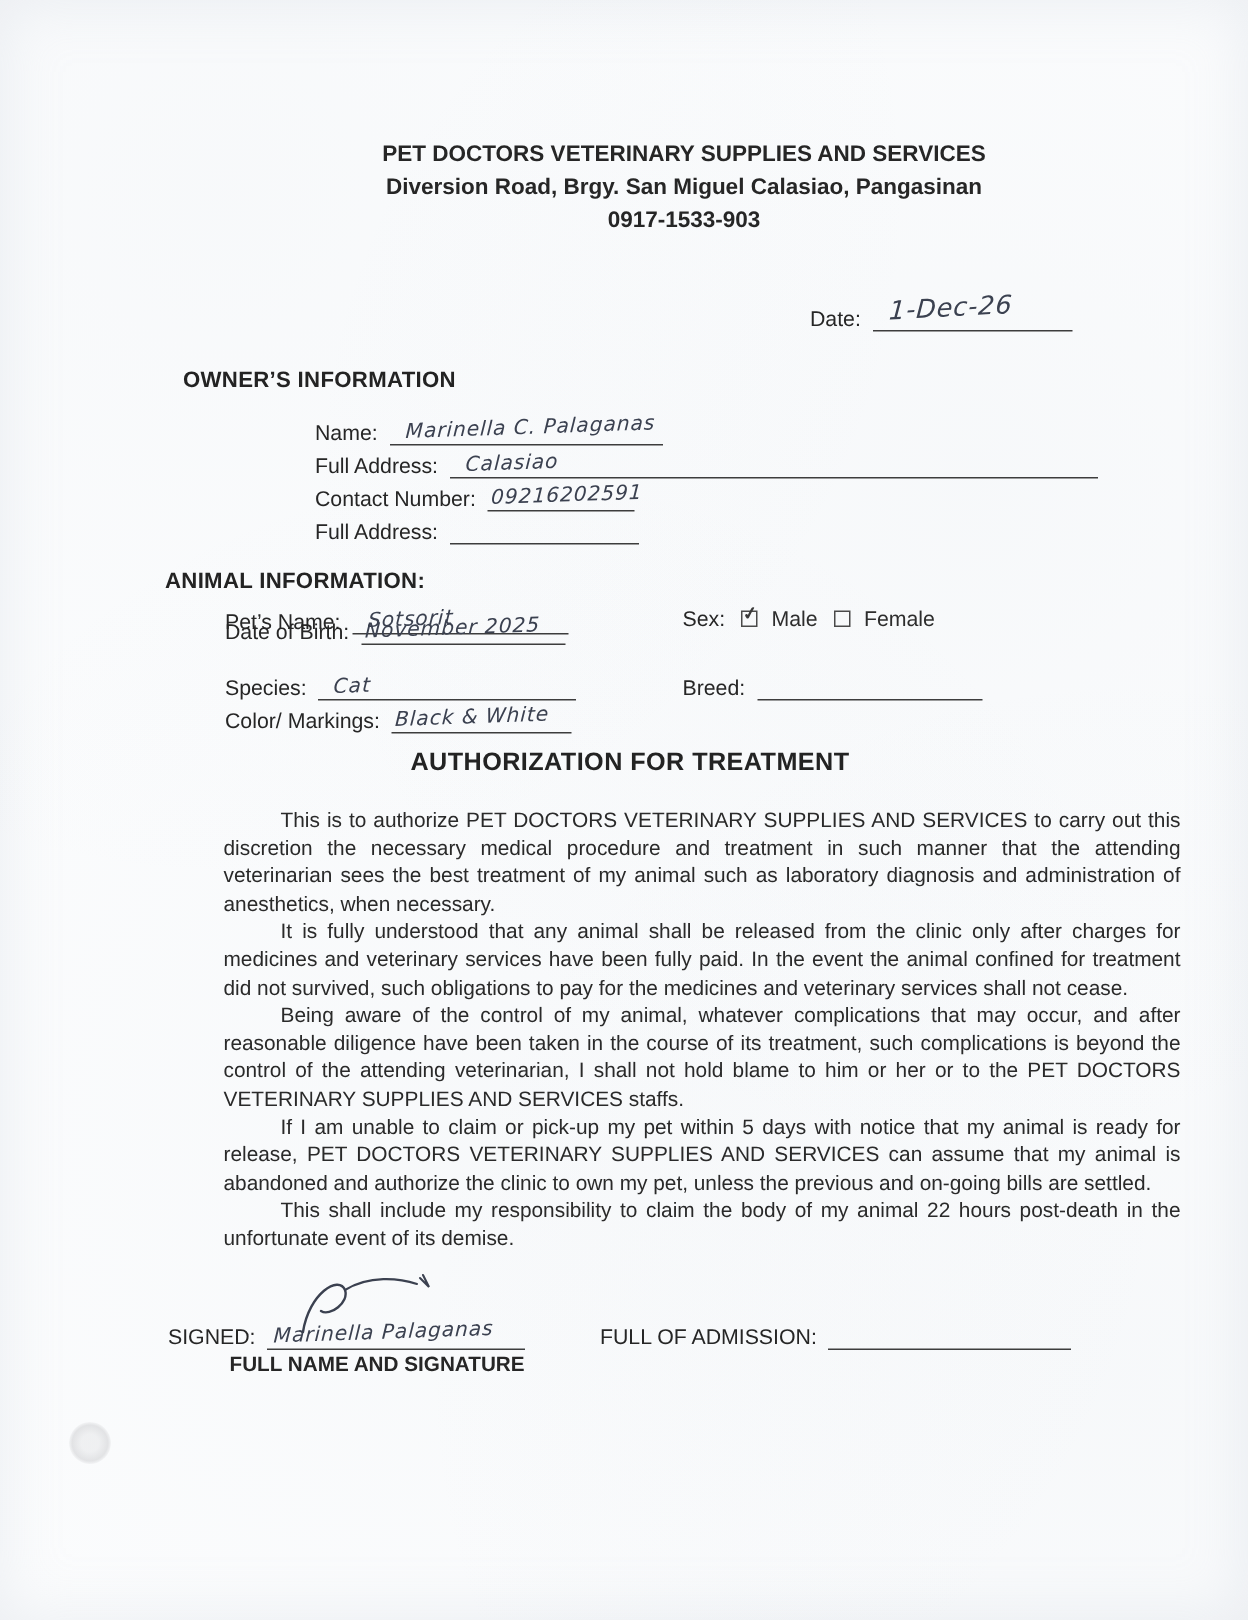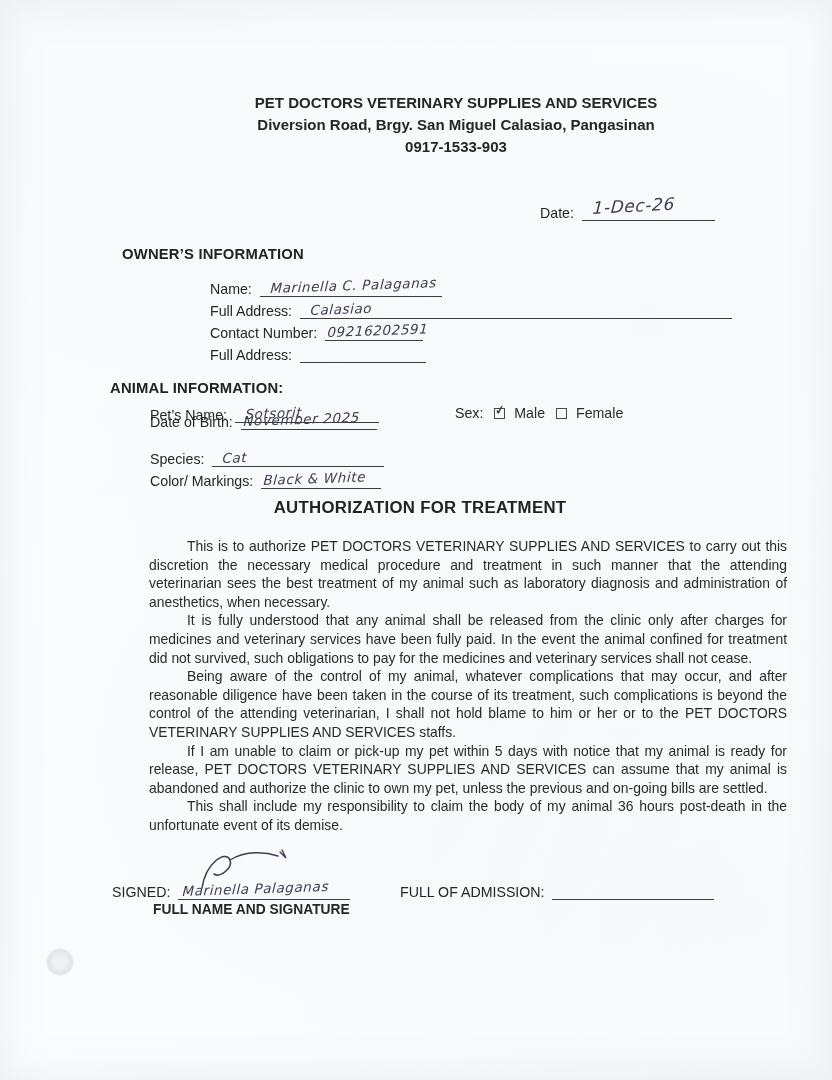--- a/index.html
+++ b/index.html
@@ -138,29 +138,35 @@
   </div>
 
   <div class="row" style="left:455px;top:405px;">
     <span class="lbl">Sex:</span>
     <span class="cb"><span class="tick">✓</span></span>
     <span>Male</span>
     <span class="cb"></span>
     <span>Female</span>
   </div>
 
+  <div class="row" style="left:455px;top:449px;">
+    <span class="lbl">Breed:</span>
+    <span class="uline" style="width:150px;">
+      <span class="hand"></span>
+    </span>
+  </div>
 
   <div class="title">AUTHORIZATION FOR TREATMENT</div>
 
   <div class="body-text">
     <p>This is to authorize PET DOCTORS VETERINARY SUPPLIES AND SERVICES to carry out this discretion the necessary medical procedure and treatment in such manner that the attending veterinarian sees the best treatment of my animal such as laboratory diagnosis and administration of anesthetics, when necessary.</p>
     <p>It is fully understood that any animal shall be released from the clinic only after charges for medicines and veterinary services have been fully paid. In the event the animal confined for treatment did not survived, such obligations to pay for the medicines and veterinary services shall not cease.</p>
     <p>Being aware of the control of my animal, whatever complications that may occur, and after reasonable diligence have been taken in the course of its treatment, such complications is beyond the control of the attending veterinarian, I shall not hold blame to him or her or to the PET DOCTORS VETERINARY SUPPLIES AND SERVICES staffs.</p>
     <p>If I am unable to claim or pick-up my pet within 5 days with notice that my animal is ready for release, PET DOCTORS VETERINARY SUPPLIES AND SERVICES can assume that my animal is abandoned and authorize the clinic to own my pet, unless the previous and on-going bills are settled.</p>
-    <p>This shall include my responsibility to claim the body of my animal 36 hours post-death in the unfortunate event of its demise.</p>
+    <p>This shall include my responsibility to claim the body of my animal 22 hours post-death in the unfortunate event of its demise.</p>
   </div>
 
   <svg class="flourish" width="120" height="42" viewBox="0 0 120 42">
     <path d="M6 40 C 10 14, 30 2, 34 12 C 37 20, 24 30, 18 26" fill="none" stroke="#3b4150" stroke-width="1.6" stroke-linecap="round"></path>
     <path d="M34 12 C 50 2, 70 4, 82 8" fill="none" stroke="#3b4150" stroke-width="1.4" stroke-linecap="round"></path>
     <path d="M84 4 L 90 10 L 86 2" fill="none" stroke="#3b4150" stroke-width="1.4" stroke-linecap="round"></path>
   </svg>
 
   <div class="row" style="left:112px;top:882px;">
     <span class="lbl">SIGNED:</span>

